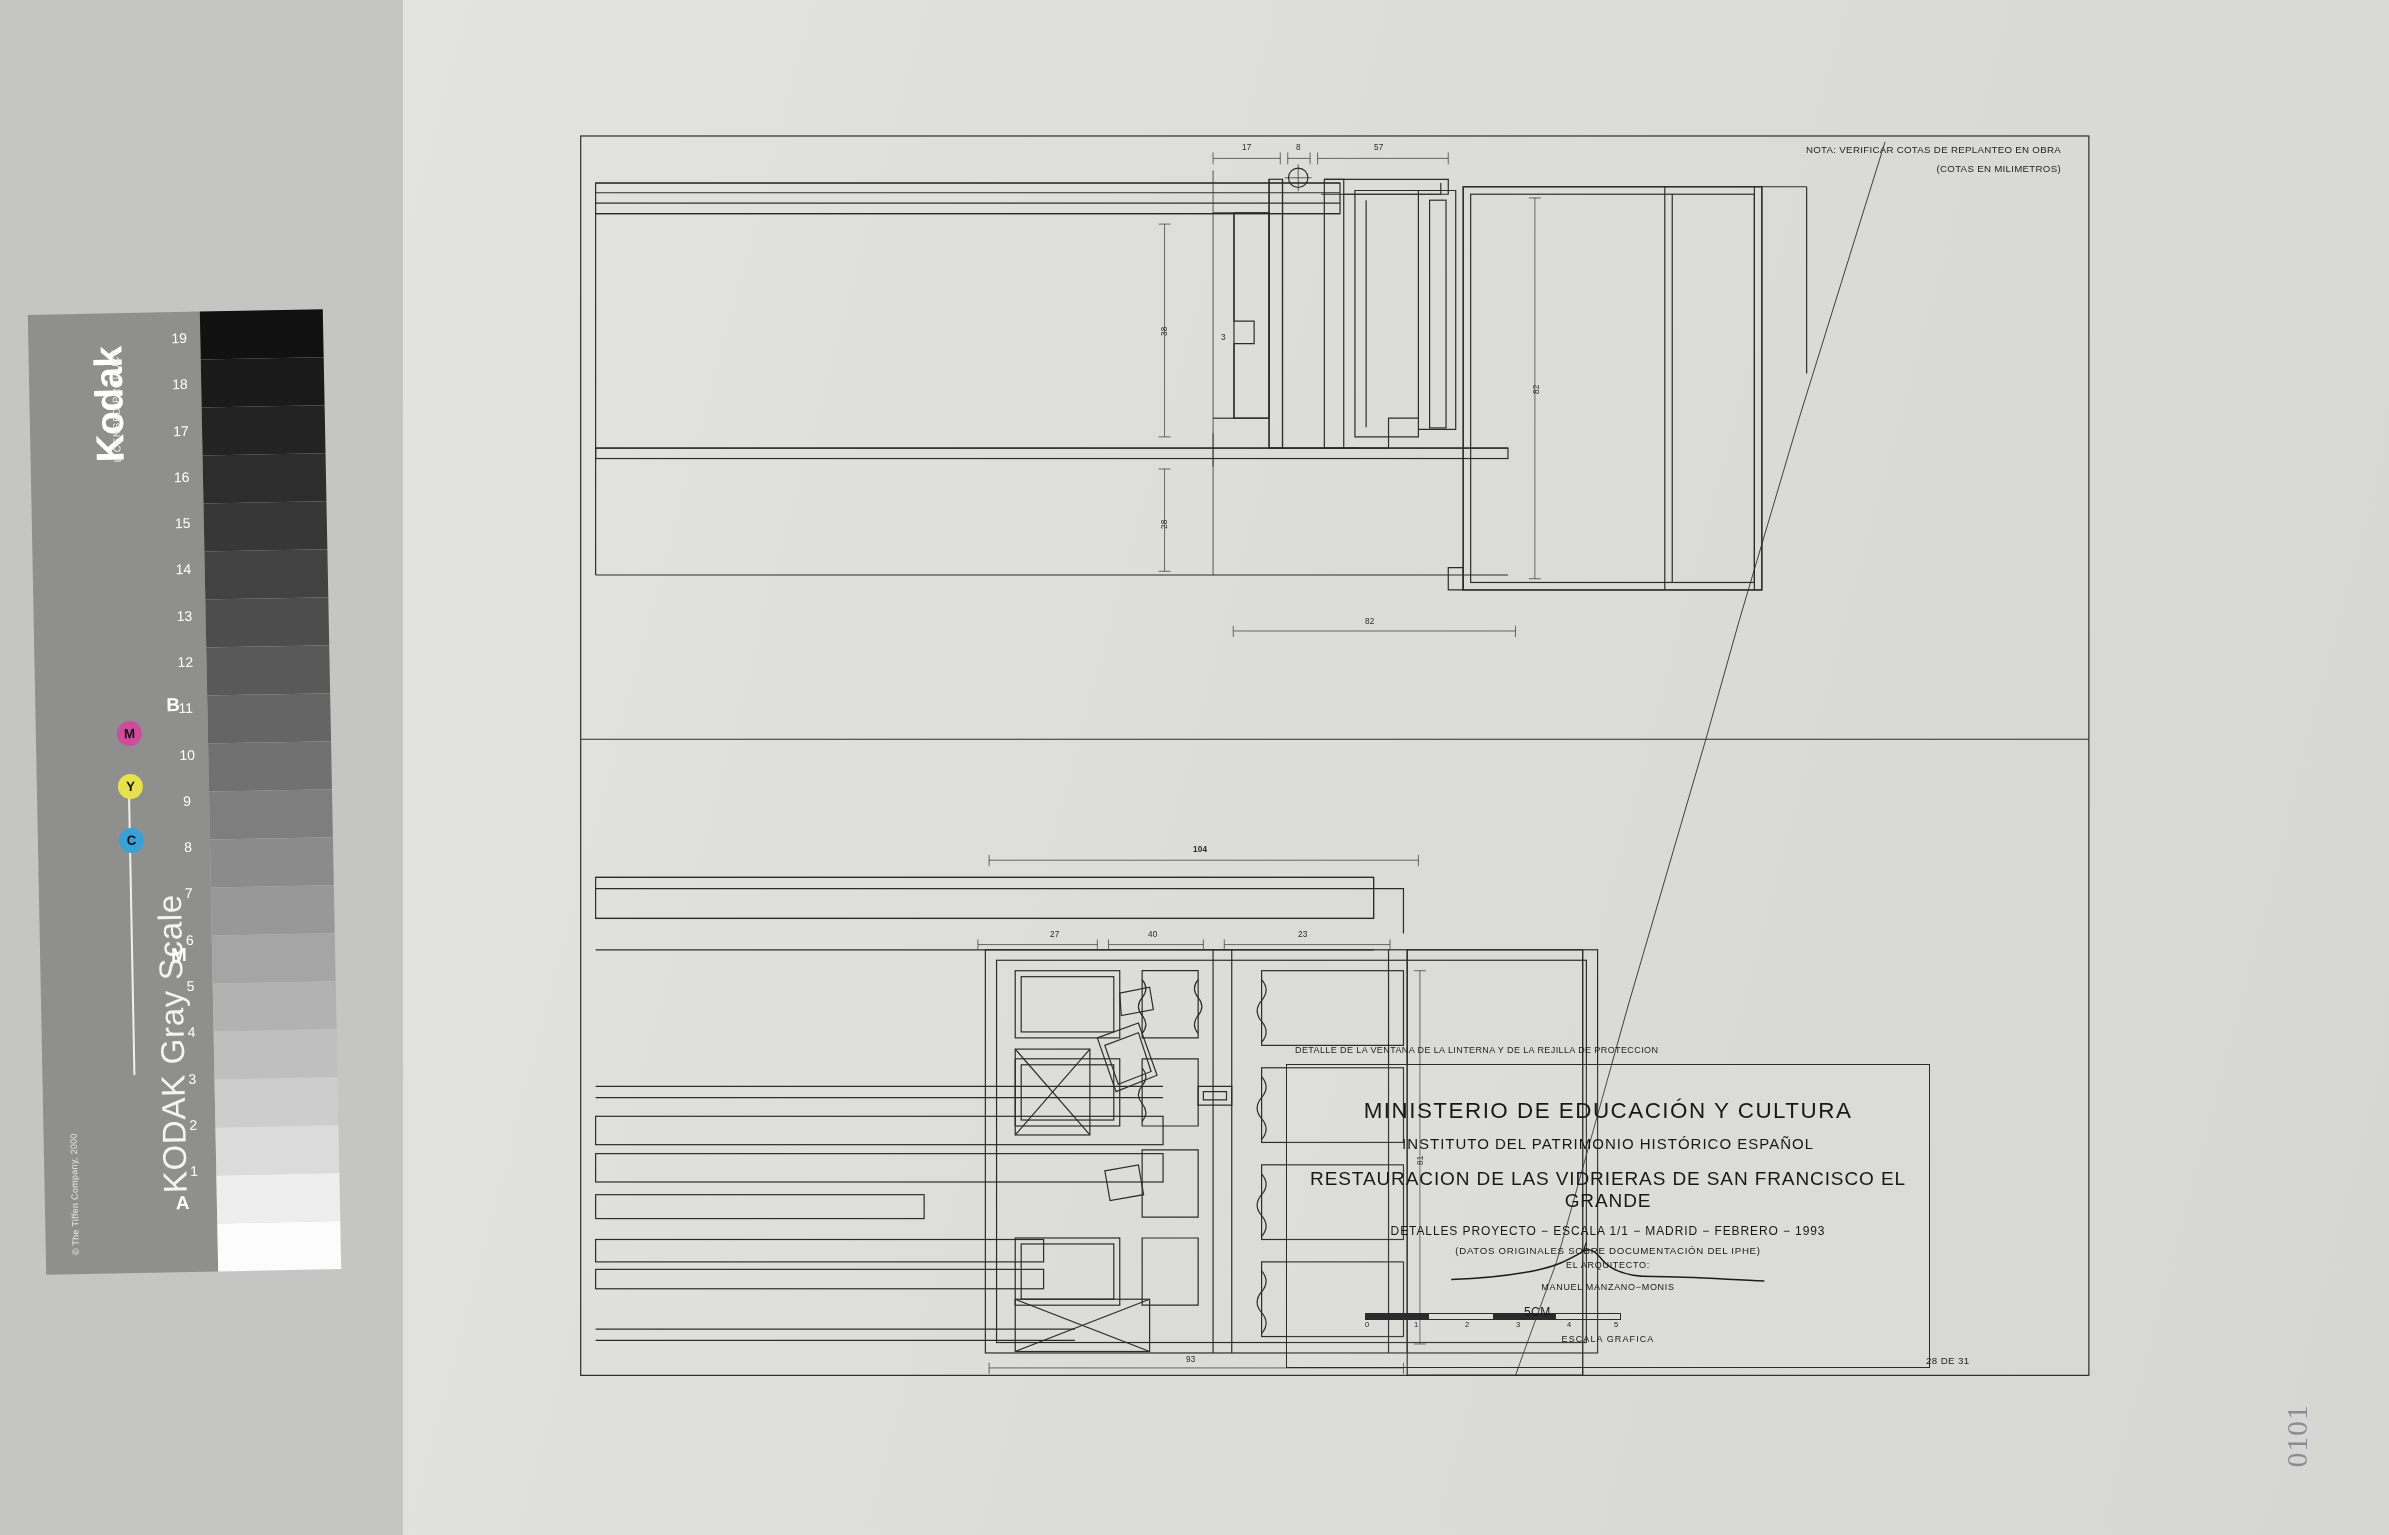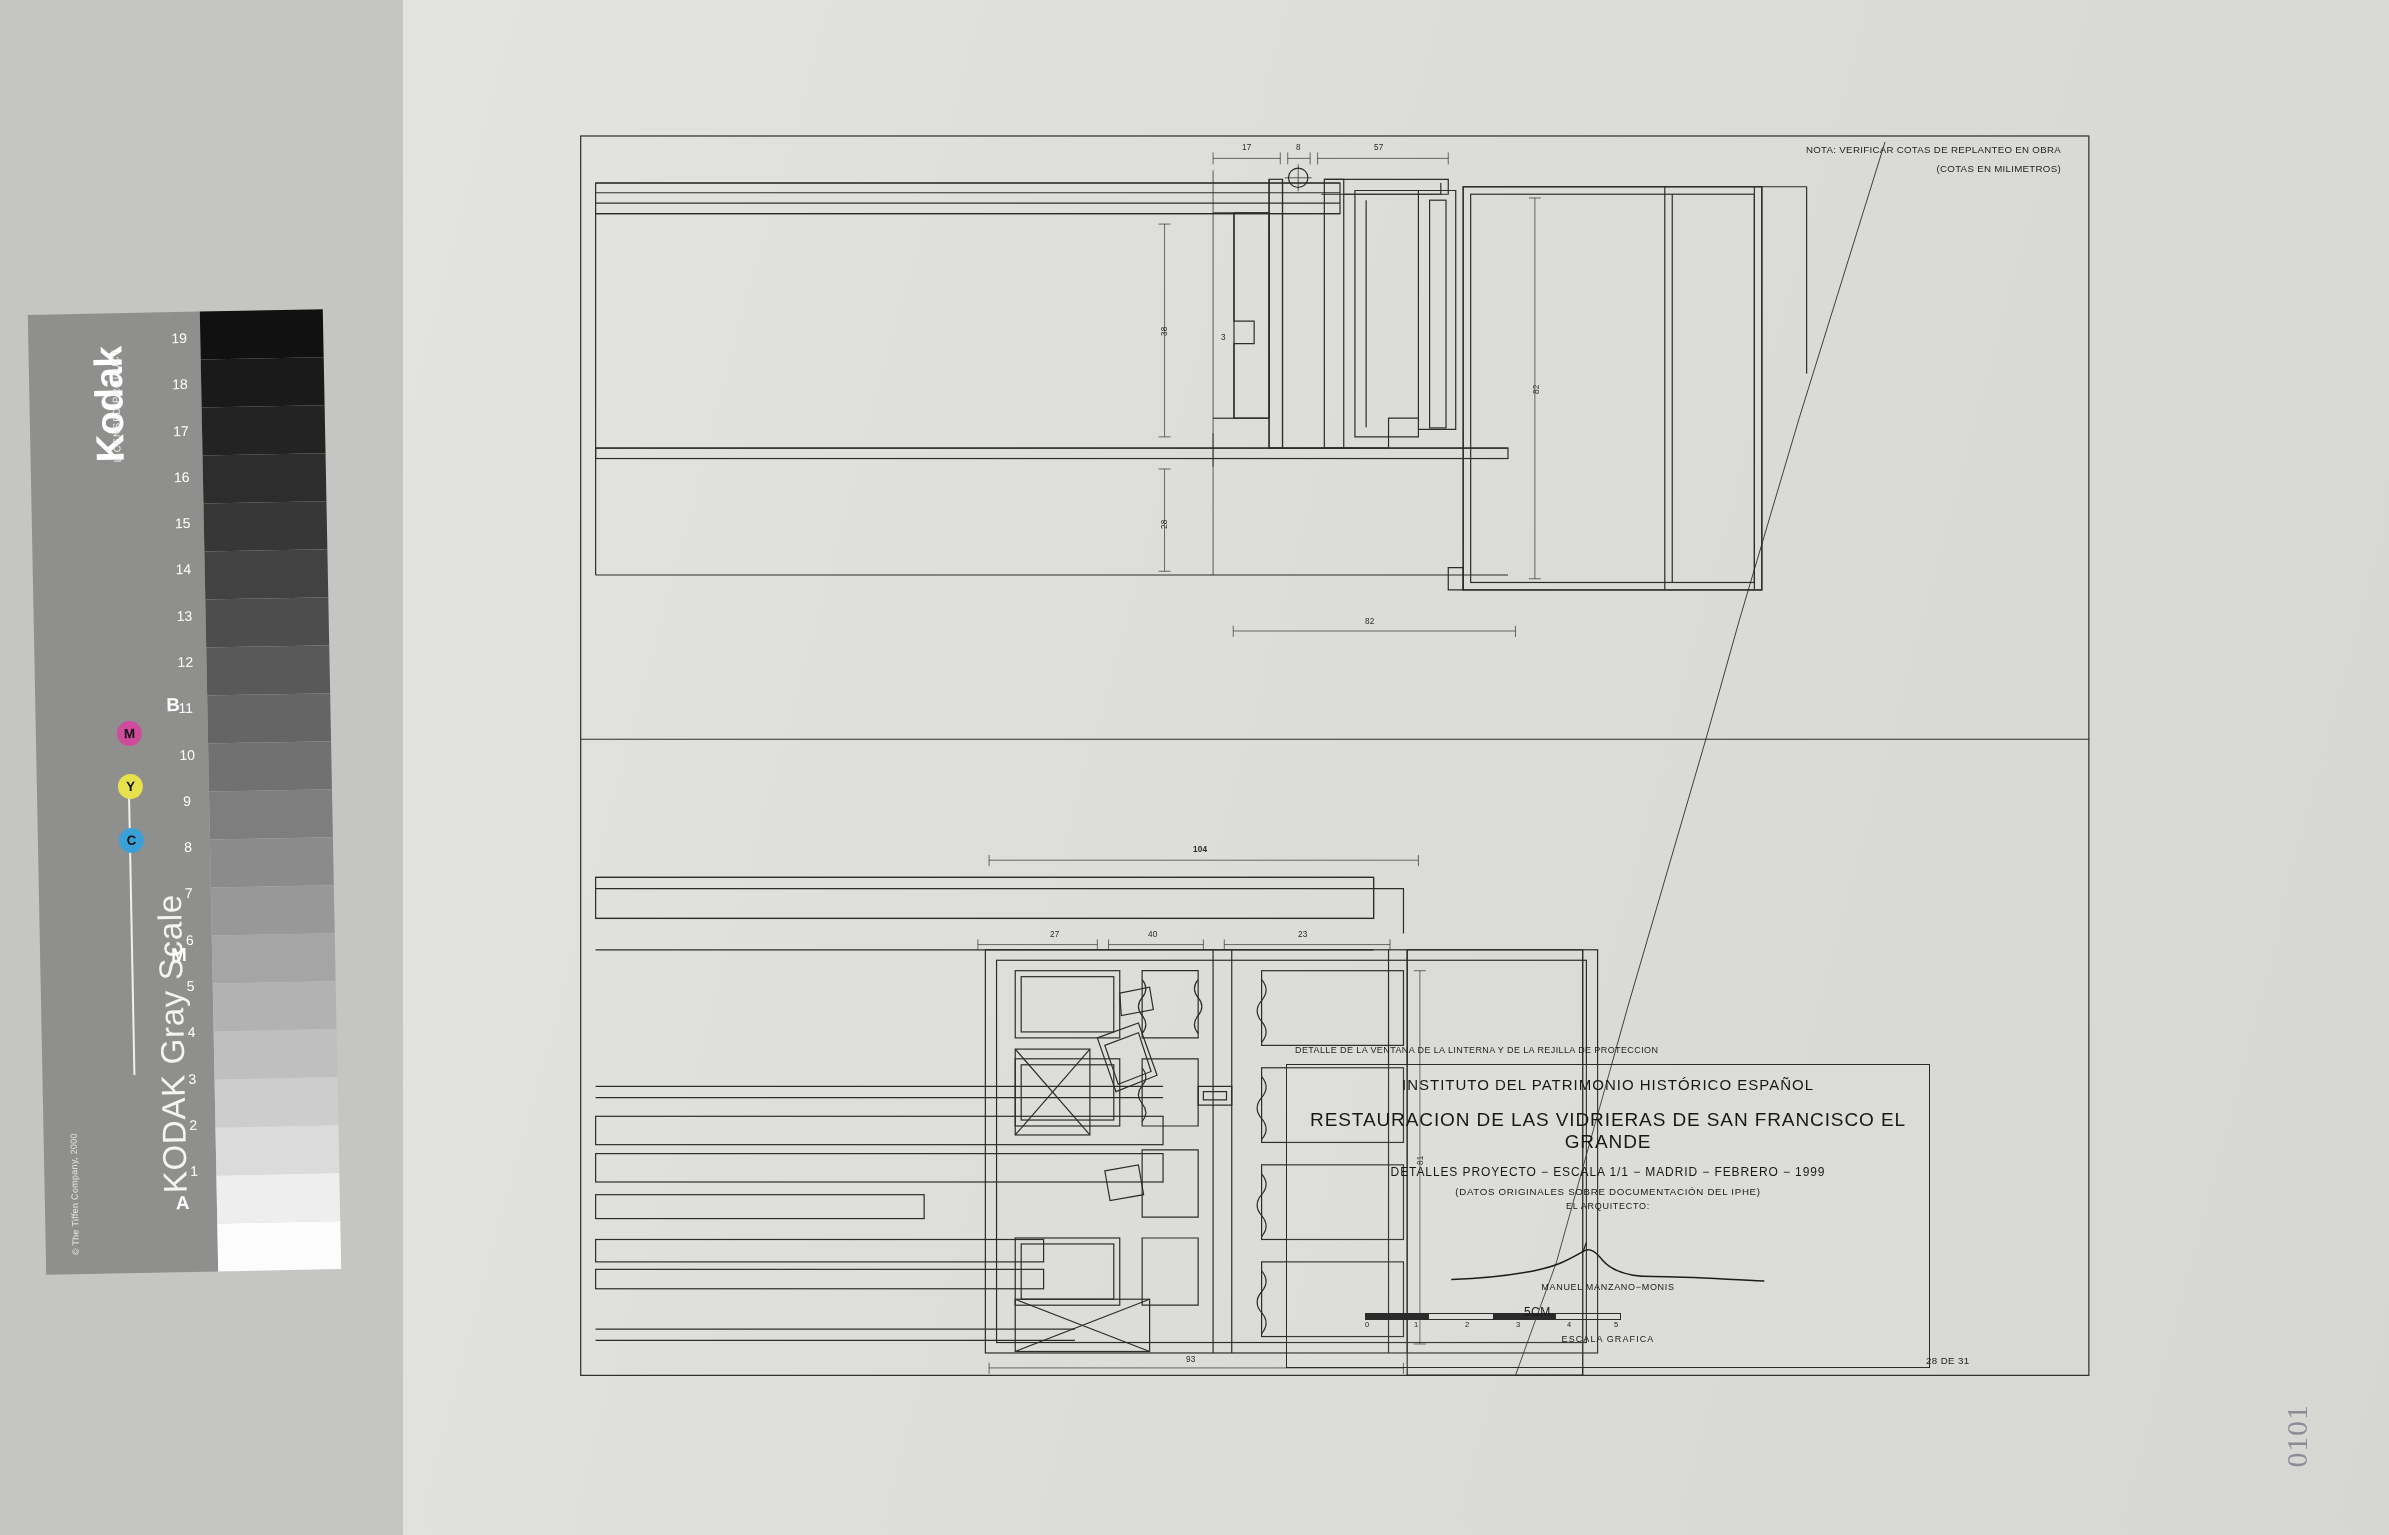--- a/index.html
+++ b/index.html
@@ -445,23 +445,24 @@
       <div class="lbl" style="left:790px; top:845px;font-weight:bold;">104</div>
       <div class="lbl" style="left:647px; top:930px;">27</div>
       <div class="lbl" style="left:745px; top:930px;">40</div>
       <div class="lbl" style="left:895px; top:930px;">23</div>
       <div class="lbl v" style="left:1013px; top:1165px;">81</div>
       <div class="lbl" style="left:783px; top:1355px;">93</div>
 
       <div id="detail-caption">DETALLE DE LA VENTANA DE LA LINTERNA Y DE LA REJILLA DE PROTECCION</div>
 
       <div id="cartouche">
+        <div id="cart-title">MINISTERIO  DE  EDUCACIÓN  Y  CULTURA</div>
         <div id="cart-sub">INSTITUTO  DEL  PATRIMONIO  HISTÓRICO  ESPAÑOL</div>
         <div id="cart-line3">RESTAURACION  DE  LAS  VIDRIERAS  DE  SAN  FRANCISCO  EL  GRANDE</div>
-        <div id="cart-line4">DETALLES  PROYECTO  −  ESCALA 1/1  −  MADRID  −  FEBRERO  −  1999</div>
+        <div id="cart-line4">DETALLES  PROYECTO  −  ESCALA 1/1  −  MADRID  −  FEBRERO  −  1993</div>
         <div id="cart-line5">(DATOS  ORIGINALES  SOBRE  DOCUMENTACIÓN  DEL  IPHE)</div>
         <div id="cart-arch">EL ARQUITECTO:</div>
 
         <svg style="position:absolute; left:157px; top:176px;" width="329" height="46" viewBox="0 0 440 62">
           <path d="M8 52 C 60 50, 90 46, 120 40 C 150 34, 165 26, 186 14 C 196 8, 204 16, 212 26 C 224 40, 246 48, 280 48 C 330 48, 380 52, 430 54" stroke="#1c1c1c" stroke-width="2" fill="none"></path>
           <path d="M186 14 L 190 2" stroke="#1c1c1c" stroke-width="1.6" fill="none"></path>
         </svg>
 
         <div id="cart-signer">MANUEL  MANZANO−MONIS</div>
 

